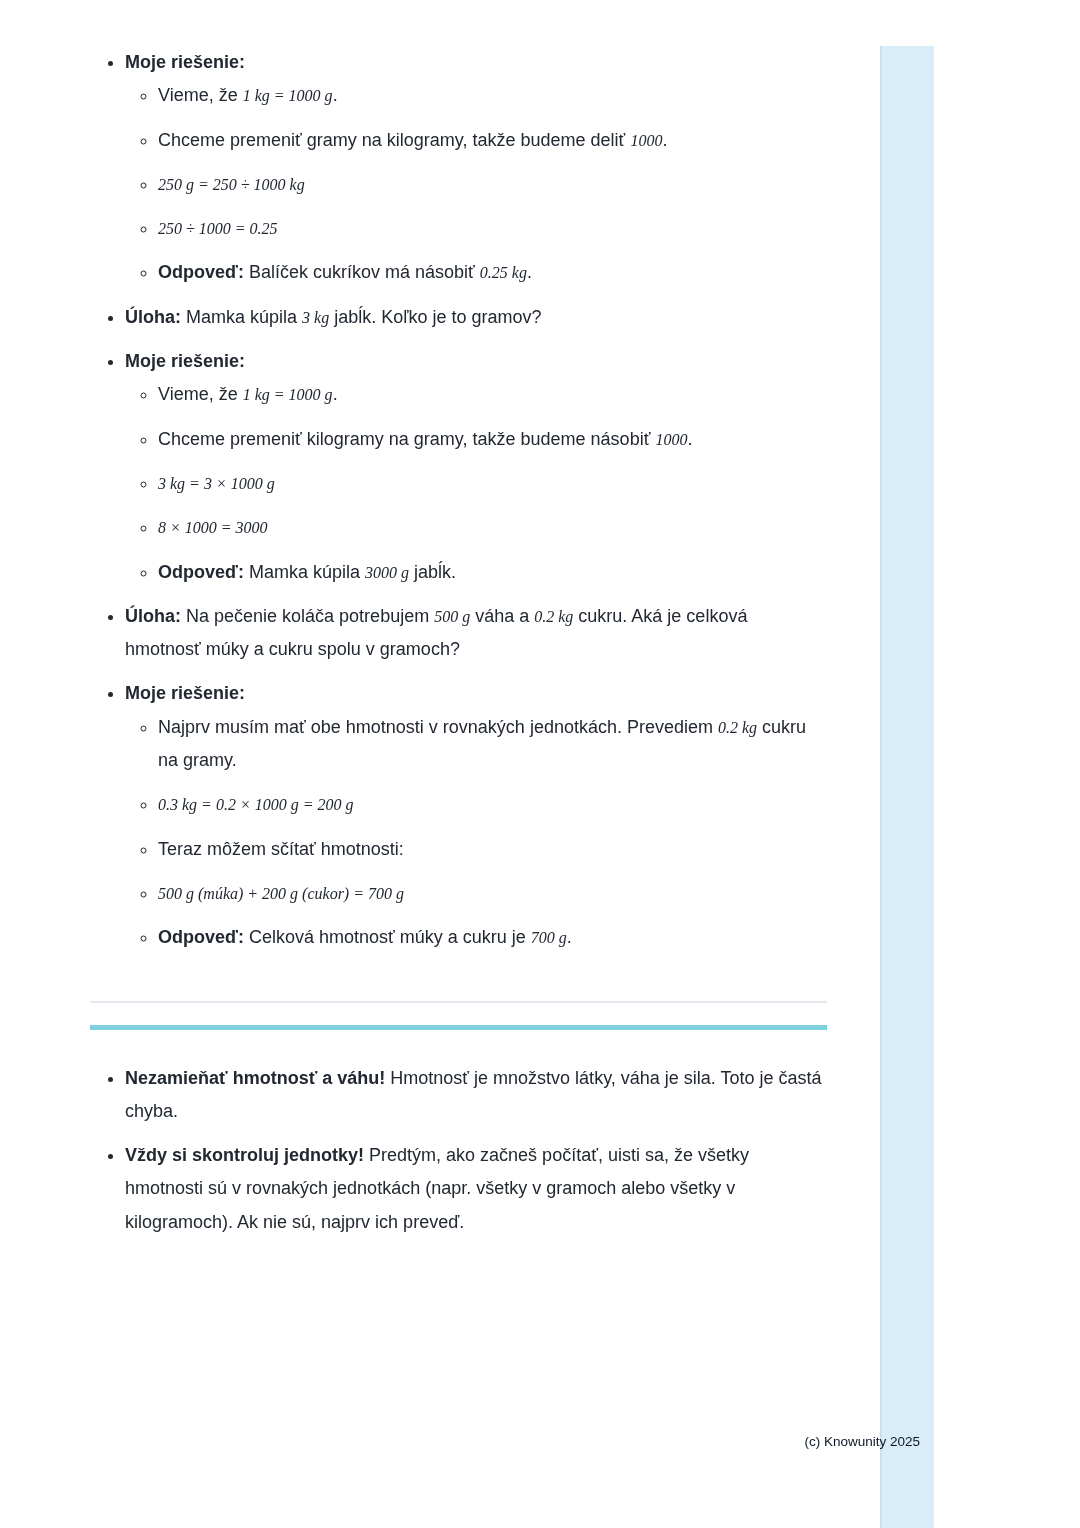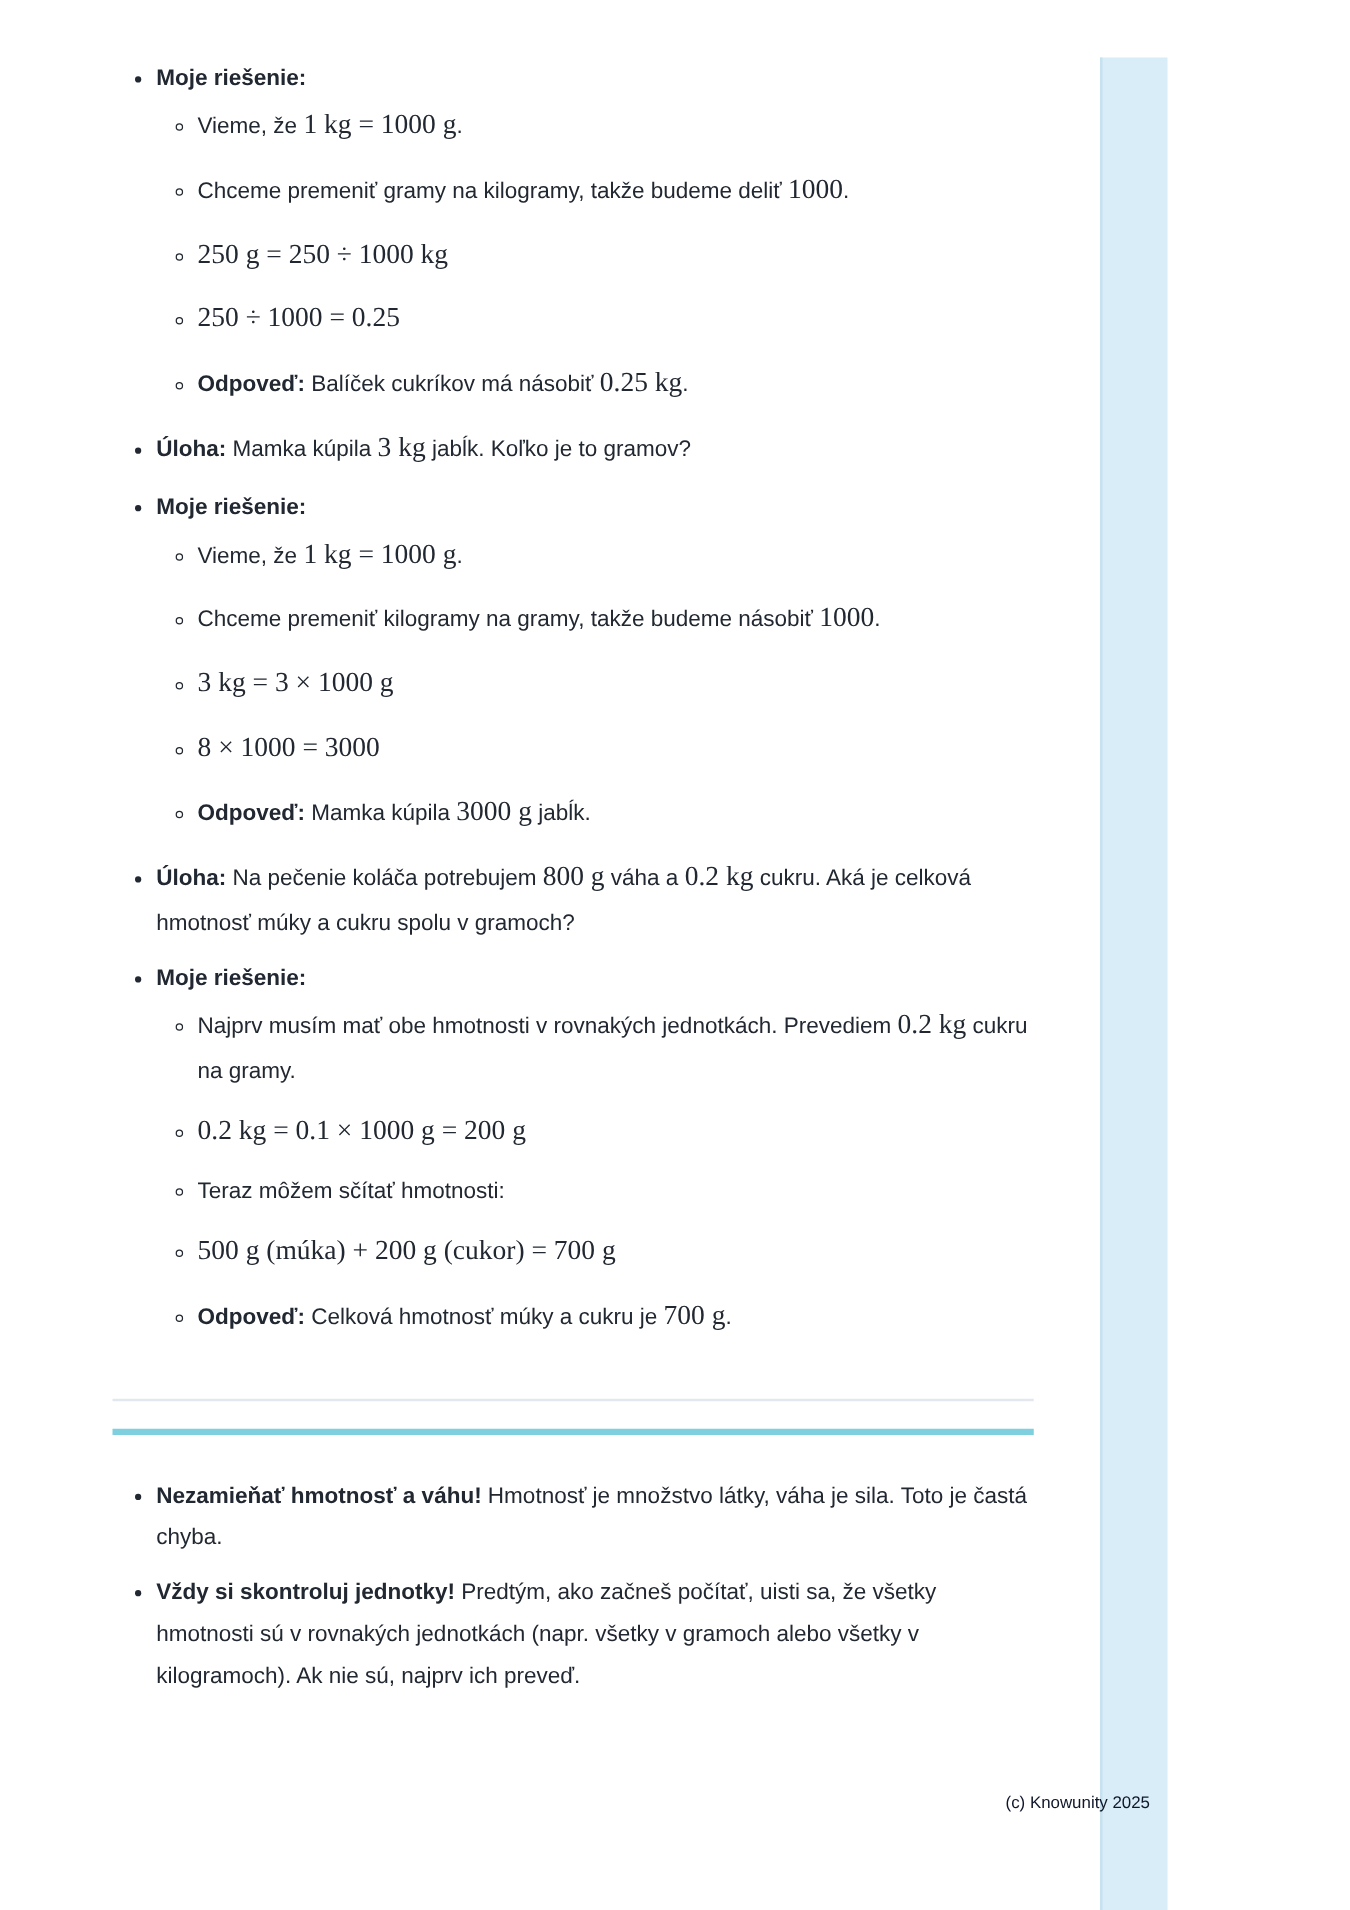--- a/index.html
+++ b/index.html
@@ -28,21 +28,21 @@
     top: 46px;
     width: 737px;
     font-size: 18px;
     line-height: 1.85;
   }
   ul.l1 { margin: 0; padding-left: 35px; list-style: disc; }
   ul.l1 > li { margin-bottom: 11px; }
   ul.l2 { margin: 0; padding-left: 33px; list-style: circle; }
   ul.l2 > li { margin-bottom: 11px; }
   .b { font-weight: 700; }
-  .m { font-family: "Liberation Serif", serif; font-size: 22px; }
+  .m { font-family: "Liberation Serif", serif; font-size: 16px; font-style: italic; }
   h3.ex { font-size: 18px; font-weight: 700; margin: 24px 0 28px 0; line-height: 1.4; color: #1c2430; }
   .divider { height: 2px; background: #e3e8ee; margin-top: 46px; }
   h2.sec { color: #1f7fa3; font-size: 31px; line-height: 1.2; font-weight: 700; margin: 44px 0 0 0; }
   .underbar { height: 5px; background: #7ed0df; margin: 22px 0 32px 0; }
   .footer {
     position: absolute;
     top: 1434px;
     right: 64px;
     font-size: 13.5px;
     color: #0f172a;
@@ -81,26 +81,26 @@
           <li><span>Chceme premeniť kilogramy na gramy, takže budeme násobiť </span><span class="m">1000</span><span>.</span></li>
           <li><span class="m">3 kg = 3 × 1000 g</span></li>
           <li><span class="m">8 × 1000 = 3000</span></li>
           <li><span class="b">Odpoveď:</span><span> Mamka kúpila </span><span class="m">3000 g</span><span> jabĺk.</span></li>
         </ul>
       </li>
     </ul>
 
 
     <ul class="l1">
-      <li><span class="b">Úloha:</span><span> Na pečenie koláča potrebujem </span><span class="m">800 g</span><span> váha a </span><span class="m">0.2 kg</span><span> cukru. Aká je celková hmotnosť múky a cukru spolu v gramoch?</span></li>
+      <li><span class="b">Úloha:</span><span> Na pečenie koláča potrebujem </span><span class="m">500 g</span><span> váha a </span><span class="m">0.2 kg</span><span> cukru. Aká je celková hmotnosť múky a cukru spolu v gramoch?</span></li>
       <li>
         <span class="b">Moje riešenie:</span>
         <ul class="l2">
           <li><span>Najprv musím mať obe hmotnosti v rovnakých jednotkách. Prevediem </span><span class="m">0.2 kg</span><span> cukru na gramy.</span></li>
-          <li><span class="m">0.2 kg = 0.1 × 1000 g = 200 g</span></li>
+          <li><span class="m">0.3 kg = 0.2 × 1000 g = 200 g</span></li>
           <li><span>Teraz môžem sčítať hmotnosti:</span></li>
           <li><span class="m">500 g (múka) + 200 g (cukor) = 700 g</span></li>
           <li><span class="b">Odpoveď:</span><span> Celková hmotnosť múky a cukru je </span><span class="m">700 g</span><span>.</span></li>
         </ul>
       </li>
     </ul>
 
     <div class="divider"></div>
 
     <div class="underbar"></div>

